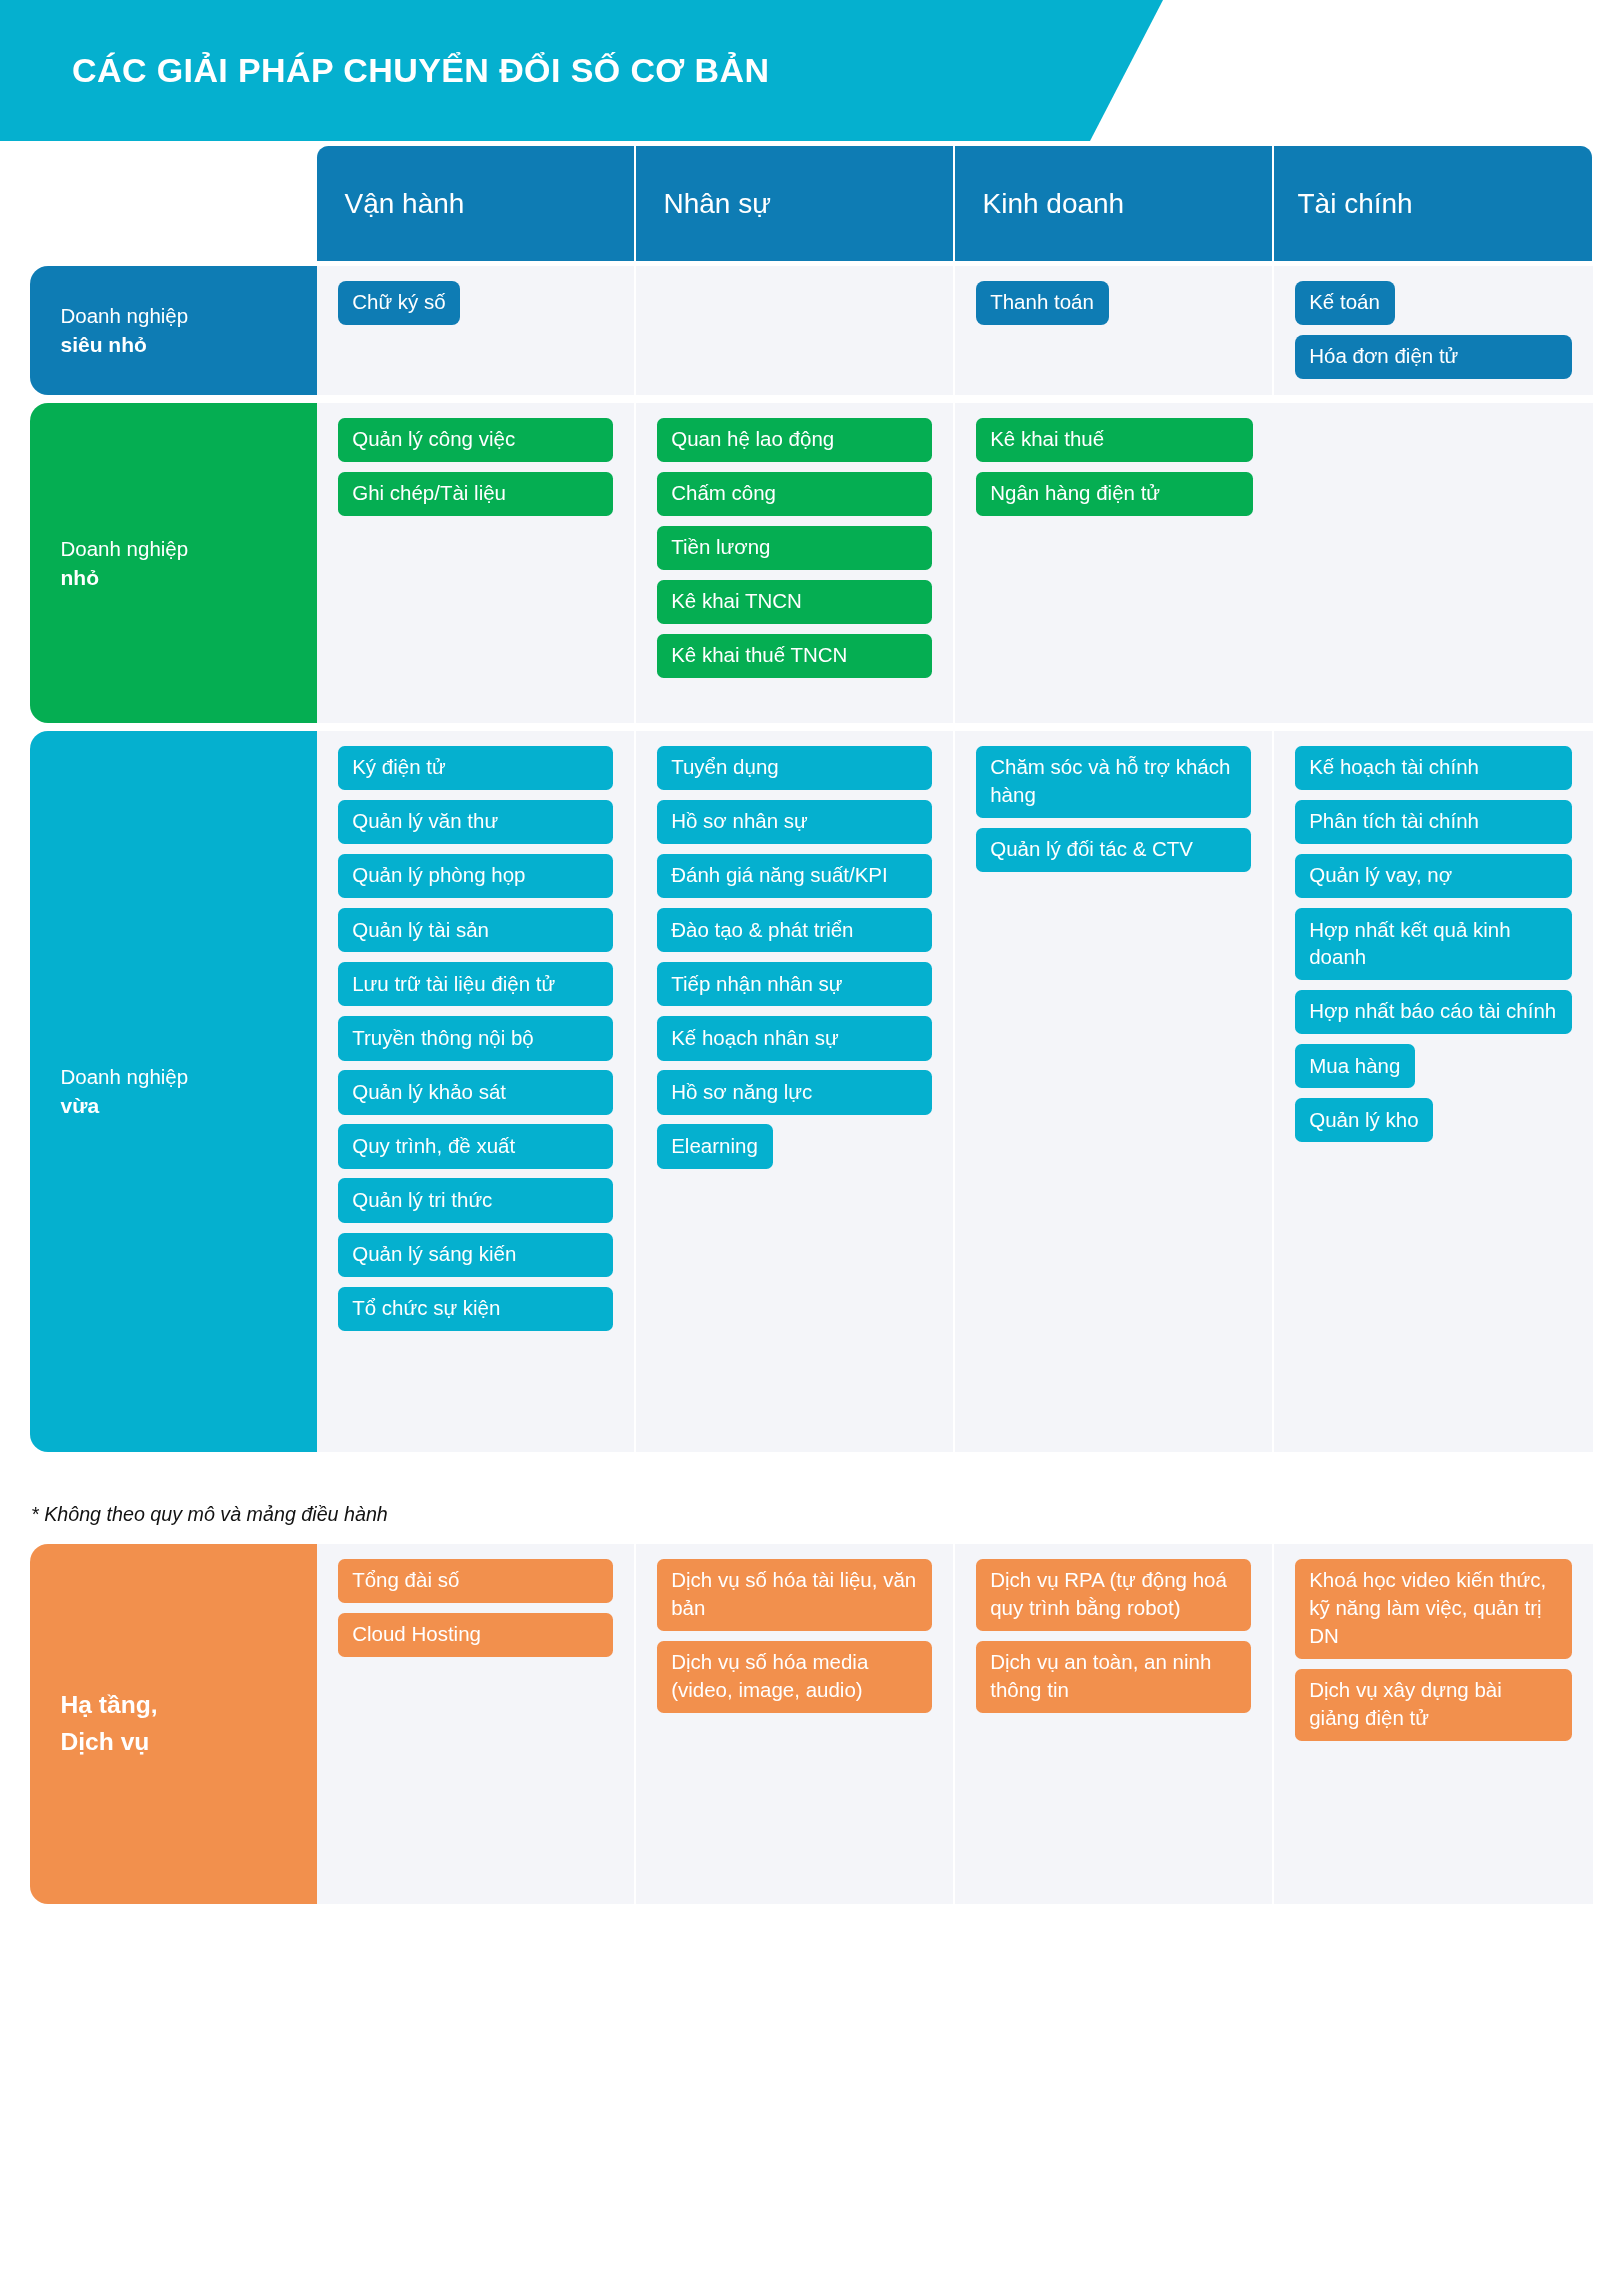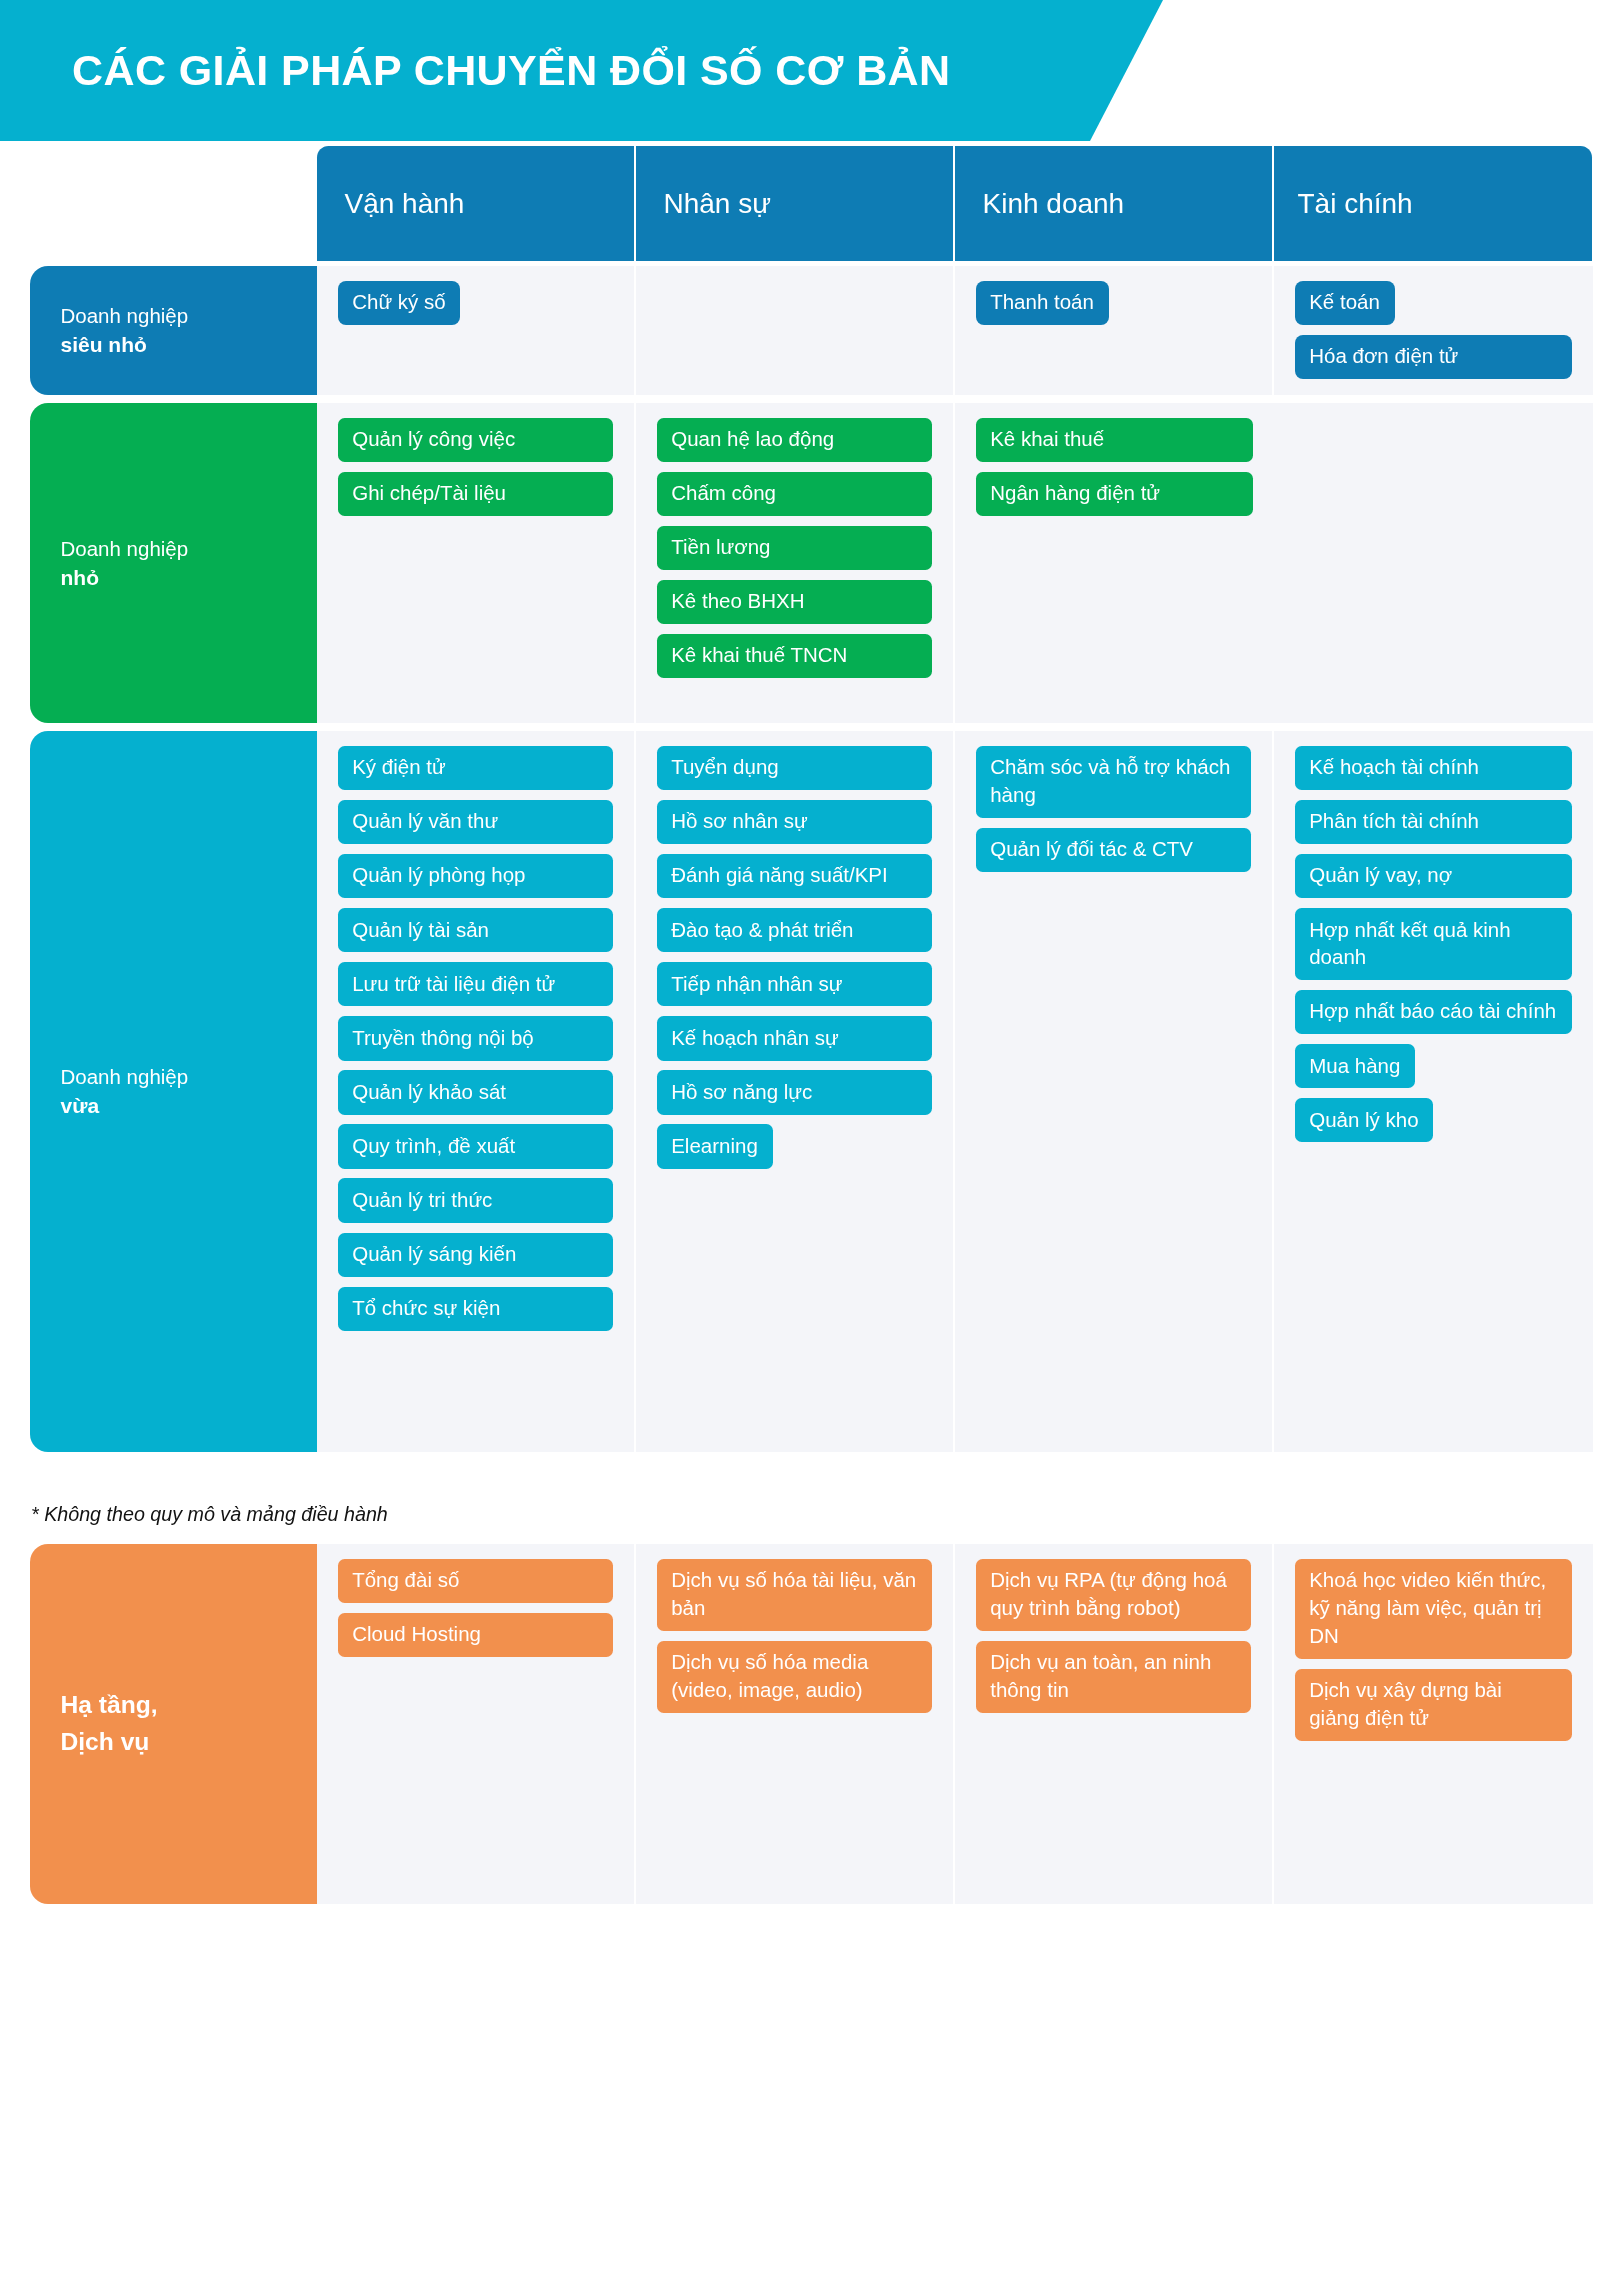--- a/index.html
+++ b/index.html
@@ -14,21 +14,21 @@
   .banner-wrap { position: relative; width: 1622px; height: 146px; }
   .banner {
     position: absolute; left: 0; top: 0;
     width: 1163px; height: 141px;
     background: #05B0CF;
     clip-path: polygon(0 0, 1163px 0, 1090px 141px, 0 141px);
     display: flex; align-items: center;
   }
   .banner-title {
     color: #ffffff;
-    font-size: 43px;
+    font-size: 34px;
     font-weight: bold;
     letter-spacing: 0.4px;
     padding-left: 72px;
     white-space: nowrap;
   }
 
   
   .matrix {
     position: relative;
     margin: 0 29.5px 0 29.5px;
@@ -163,21 +163,21 @@
     </div>
     <div class="band-body">
       <div class="band-col">
         <span class="pill c-green wide">Quản lý công việc</span>
         <span class="pill c-green wide">Ghi chép/Tài liệu</span>
       </div>
       <div class="band-col">
         <span class="pill c-green wide">Quan hệ lao động</span>
         <span class="pill c-green wide">Chấm công</span>
         <span class="pill c-green wide">Tiền lương</span>
-        <span class="pill c-green wide">Kê theo BHXH</span>
+        <span class="pill c-green wide">Kê khai TNCN</span>
         <span class="pill c-green wide">Kê khai thuế TNCN</span>
       </div>
       <div class="band-col">
         <span class="pill c-green wide">Kê khai thuế</span>
         <span class="pill c-green wide">Ngân hàng điện tử</span>
       </div>
     </div>
   </div>
 
   <div class="band h-medium">

